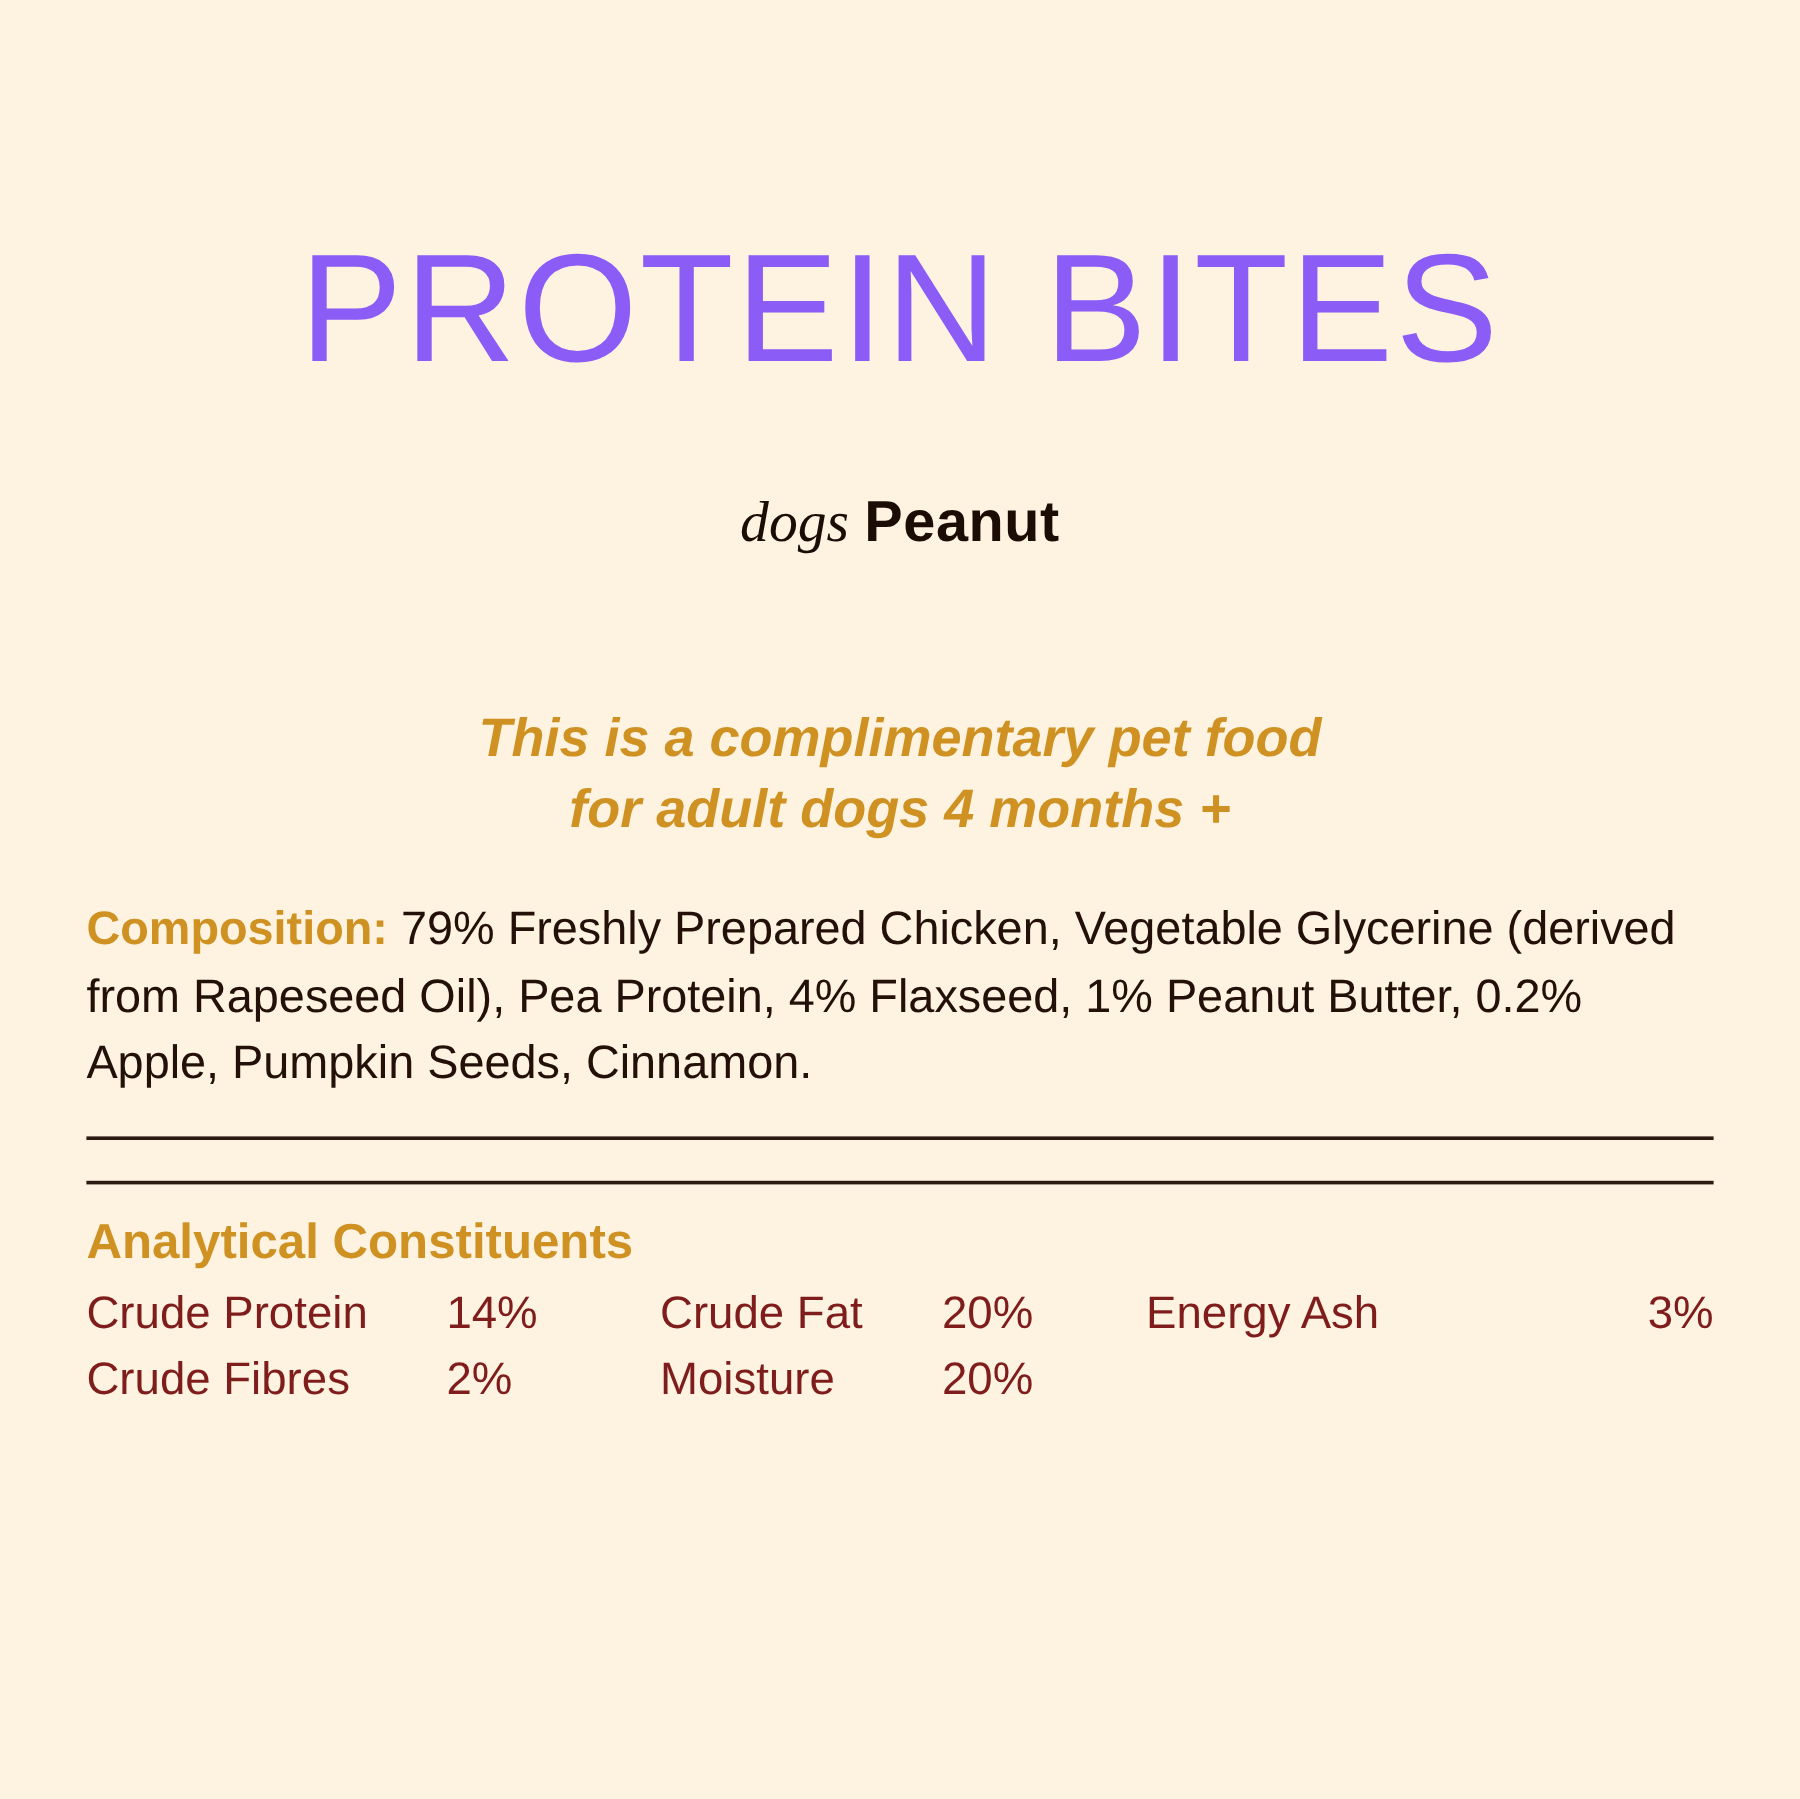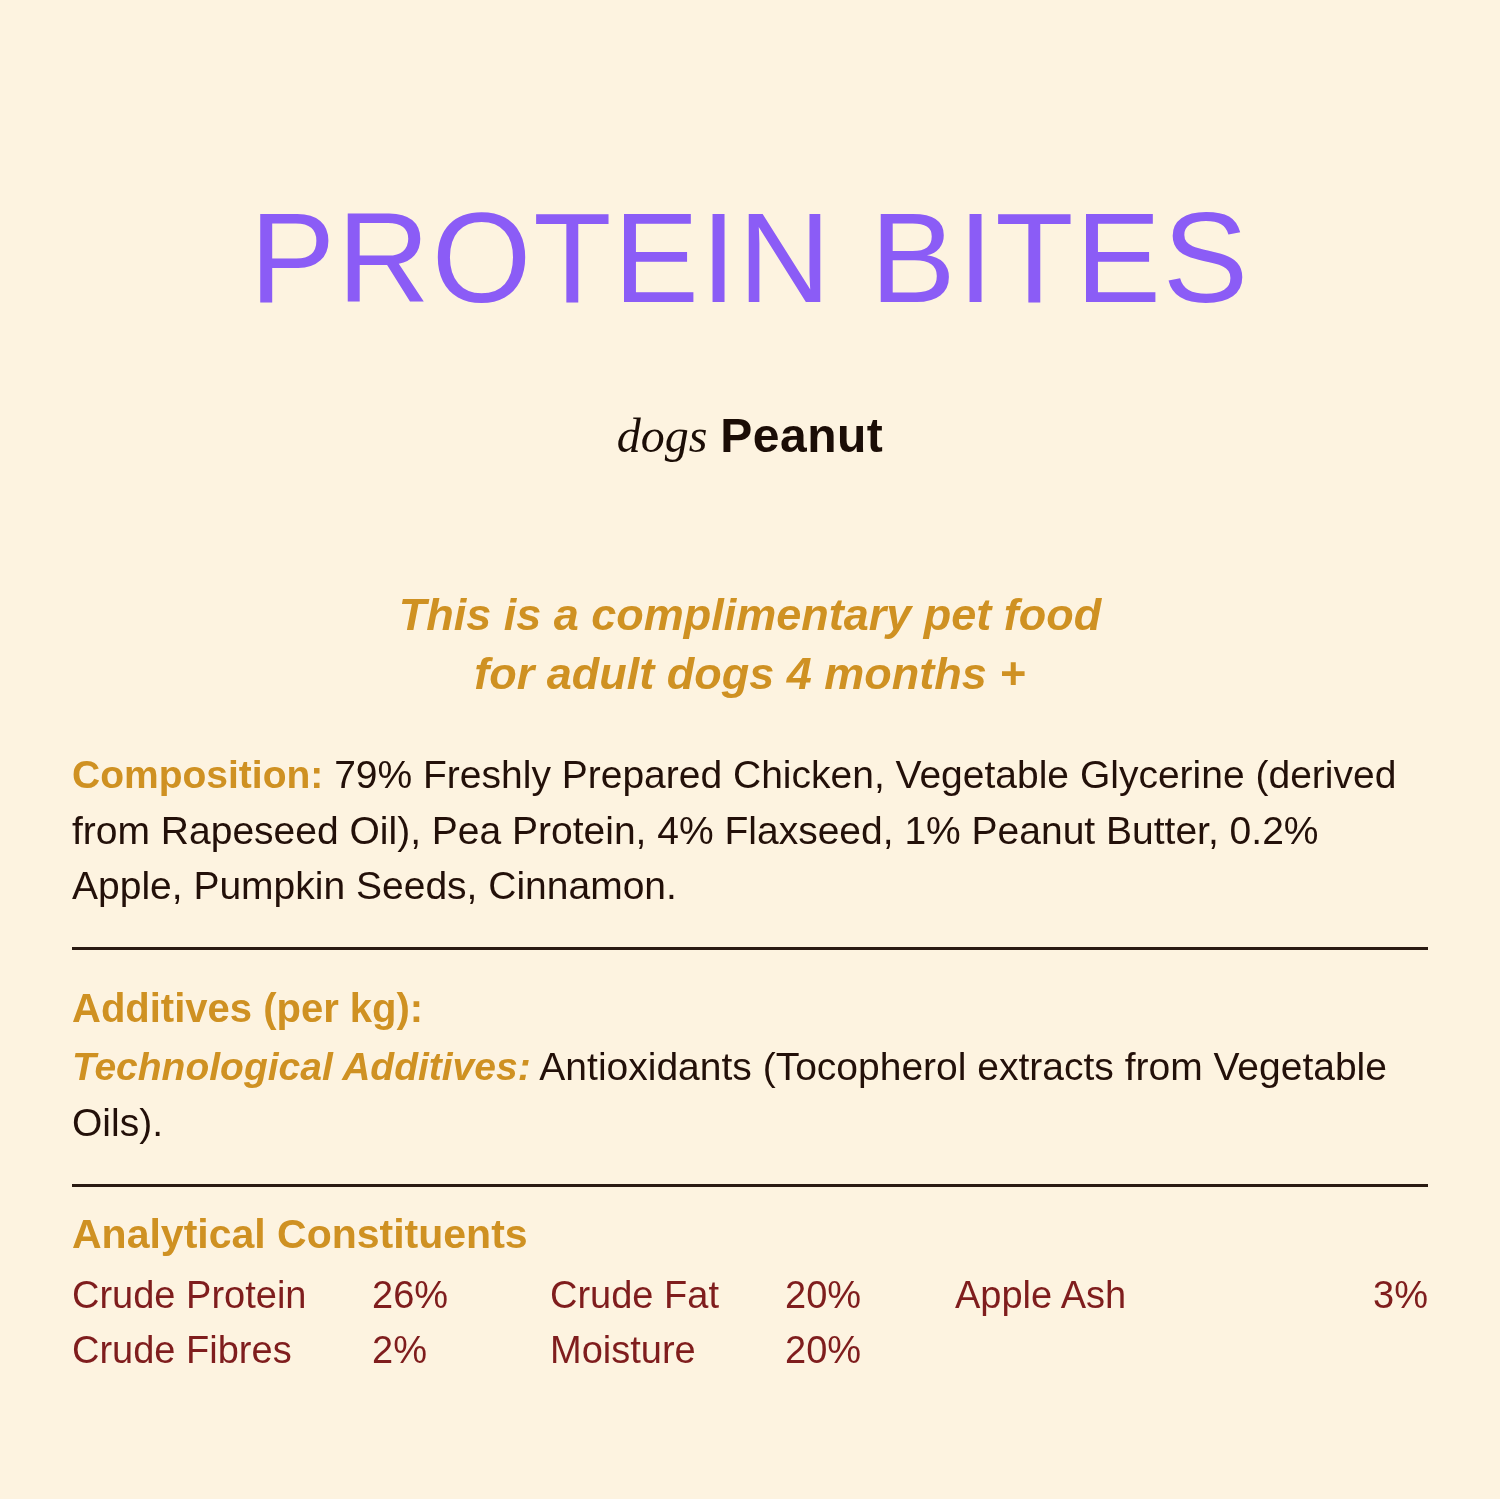--- a/index.html
+++ b/index.html
@@ -149,41 +149,35 @@
   </div>
 
   <div class="body-wrap">
 
     <div class="section composition">
       <span class="lbl">Composition:</span><span> 79% Freshly Prepared Chicken, Vegetable Glycerine (derived from Rapeseed Oil), Pea Protein, 4% Flaxseed, 1% Peanut Butter, 0.2% Apple, Pumpkin Seeds, Cinnamon.</span>
     </div>
 
     <div class="rule"></div>
 
-    <div class="section additives">
-      <span class="head">Additives (per kg):</span>
-      <div class="lines">
-        <span class="tech">Technological Additives:</span><span> Antioxidants (Tocopherol extracts from Vegetable Oils).</span>
-      </div>
-    </div>
 
     <div class="rule"></div>
 
     <div class="analytical">
       <div class="ac-head">
         <span>Analytical Constituents</span>
       </div>
       <table class="ac-table">
         <tbody>
           <tr>
             <td class="c-name">Crude Protein</td>
-            <td class="c-val">26%</td>
+            <td class="c-val">14%</td>
             <td class="c-name2">Crude Fat</td>
             <td class="c-val2">20%</td>
-            <td class="c-name3">Apple Ash</td>
+            <td class="c-name3">Energy Ash</td>
             <td class="c-val3">3%</td>
           </tr>
           <tr>
             <td class="c-name">Crude Fibres</td>
             <td class="c-val">2%</td>
             <td class="c-name2">Moisture</td>
             <td class="c-val2">20%</td>
             <td class="c-name3"></td>
             <td class="c-val3"></td>
           </tr>

